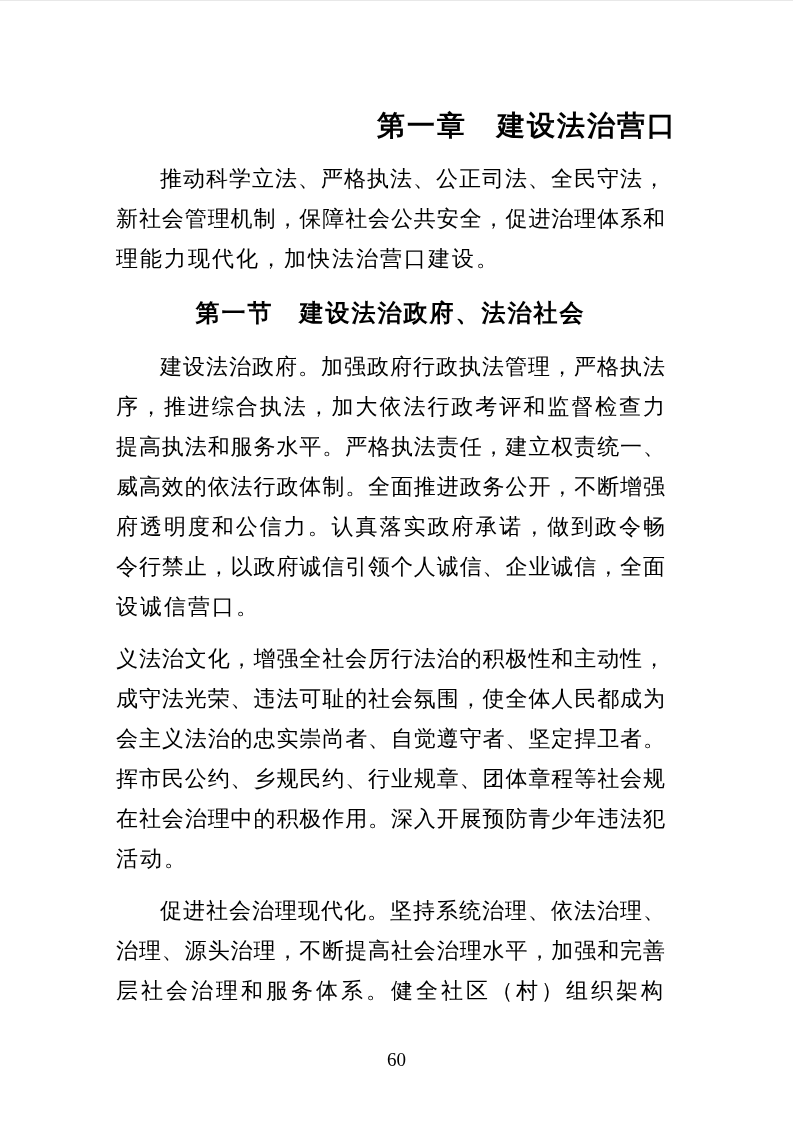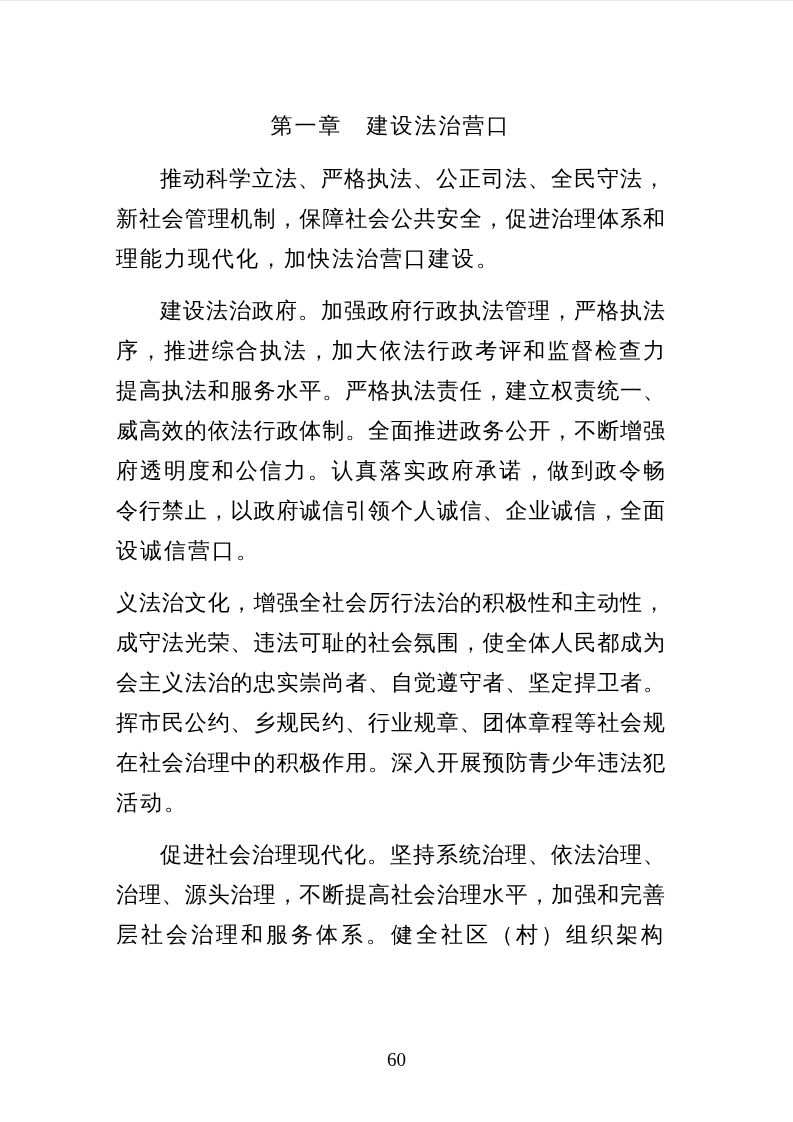--- a/index.html
+++ b/index.html
@@ -19,24 +19,24 @@
   }
   .content {
     position: absolute;
     left: 104px;
     top: 104px;
     width: 573px;
   }
   .chapter-title {
     height: 42px;
     line-height: 42px;
-    text-align: center;
+    text-align: right;
     font-family: "Liberation Sans", "DejaVu Sans", sans-serif;
-    font-weight: normal;
-    font-size: 22px;
+    font-weight: bold;
+    font-size: 28px;
     letter-spacing: 2px;
     white-space: nowrap;
   }
   .section-title {
     height: 44px;
     line-height: 44px;
     text-align: center;
     font-family: "Liberation Sans", "DejaVu Sans", sans-serif;
     font-weight: bold;
     font-size: 24px;
@@ -76,20 +76,21 @@
 <body>
 
 <div class="page">
   <div class="content">
       <div class="chapter-title">第一章　建设法治营口</div>
       <div class="paragraph">
         <div class="line first">推动科学立法、严格执法、公正司法、全民守法，创</div>
         <div class="line">新社会管理机制，保障社会公共安全，促进治理体系和治</div>
         <div class="line last">理能力现代化，加快法治营口建设。</div>
       </div>
+      <div class="section-title">第一节　建设法治政府、法治社会</div>
       <div class="paragraph">
         <div class="line first">建设法治政府。加强政府行政执法管理，严格执法程</div>
         <div class="line">序，推进综合执法，加大依法行政考评和监督检查力度，</div>
         <div class="line">提高执法和服务水平。严格执法责任，建立权责统一、权</div>
         <div class="line">威高效的依法行政体制。全面推进政务公开，不断增强政</div>
         <div class="line">府透明度和公信力。认真落实政府承诺，做到政令畅通、</div>
         <div class="line">令行禁止，以政府诚信引领个人诚信、企业诚信，全面建</div>
         <div class="line last">设诚信营口。</div>
       </div>
       <div class="paragraph">

